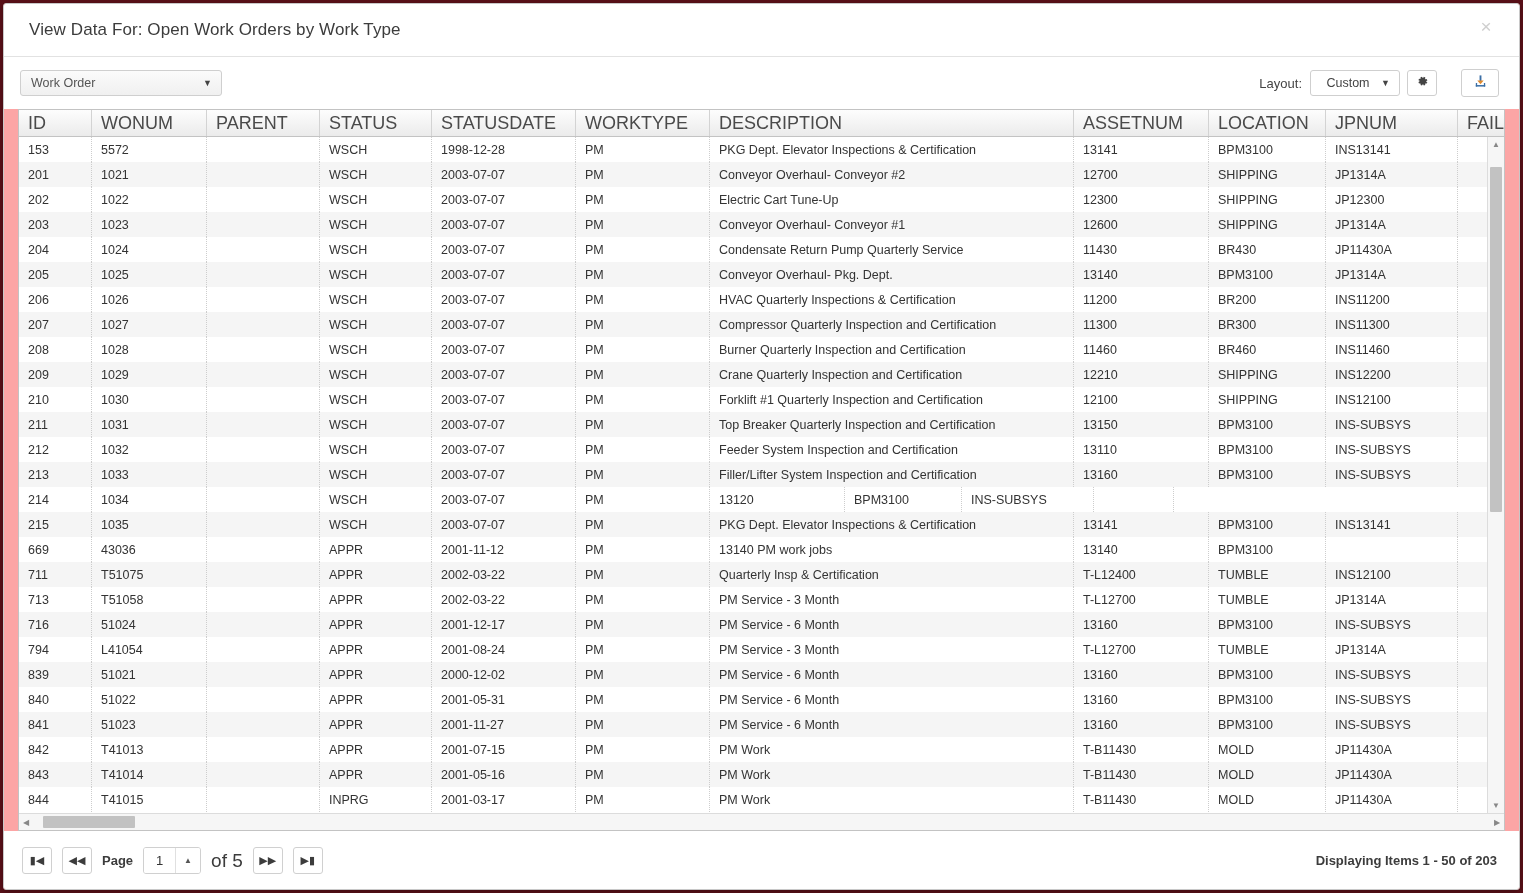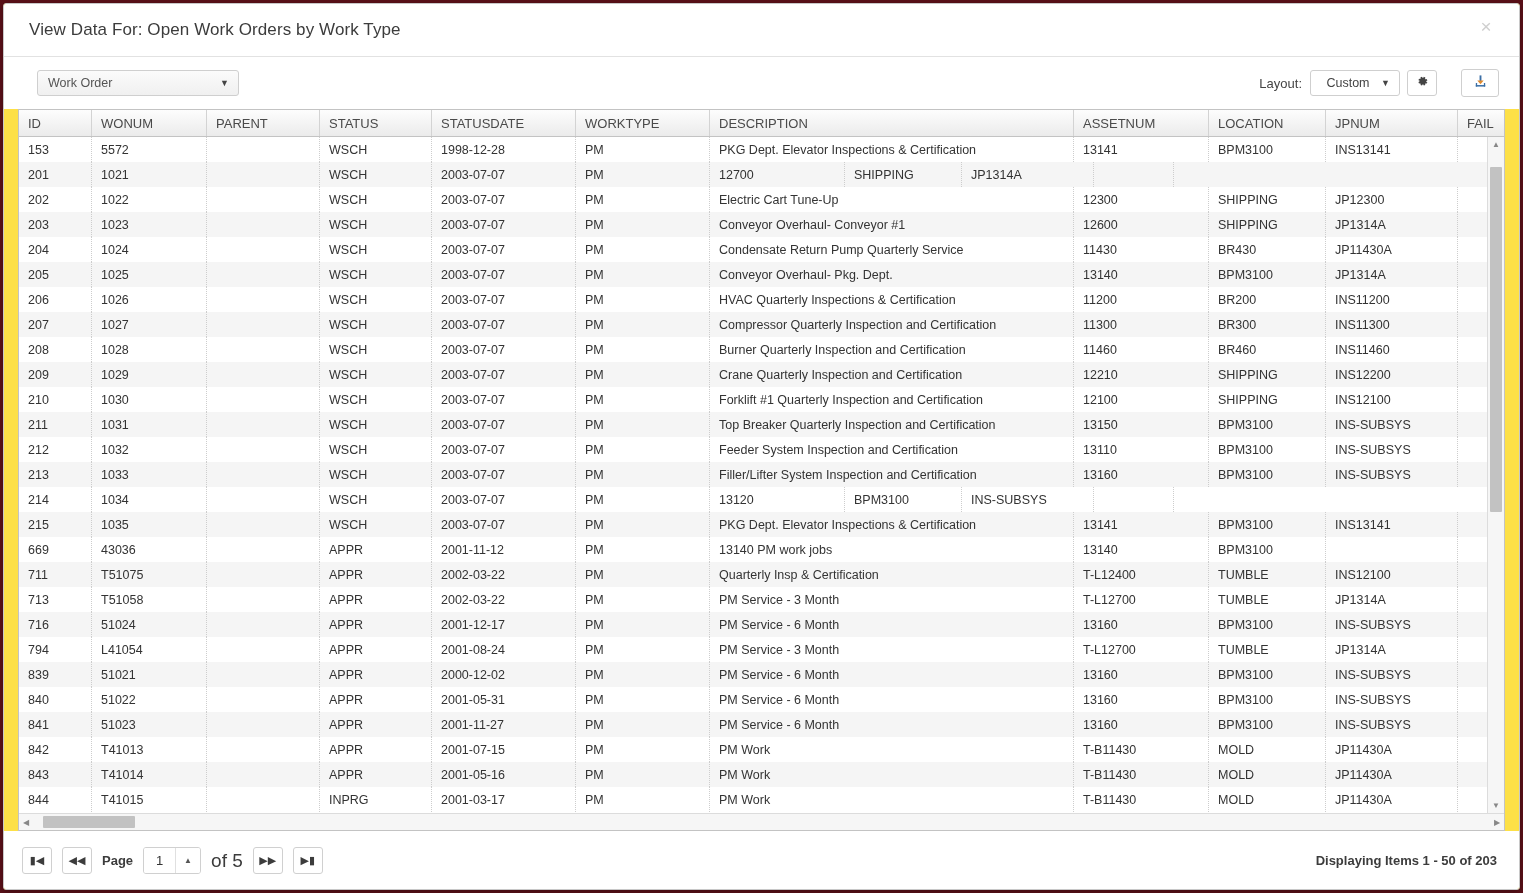--- a/index.html
+++ b/index.html
@@ -7,21 +7,21 @@
     margin: 0; padding: 0;
     width: 1523px; height: 893px;
     background: #5a1018;
     font-family: "Liberation Sans", sans-serif;
     overflow: hidden;
   }
   .dialog {
     position: absolute;
     left: 3px; top: 3px;
     width: 1517px; height: 887px;
-    background: #fde047;
+    background: #fca5a5;
     border: 1px solid #c8c8c8;
     border-radius: 3px;
     box-shadow: 0 2px 6px rgba(0,0,0,.3);
     display: flex;
     flex-direction: column;
     overflow: hidden;
   }
 
   
   .dlg-header {
@@ -53,21 +53,21 @@
     padding: 0;
     font-family: "Liberation Sans", sans-serif;
   }
 
   
   .toolbar {
     flex: 0 0 52px;
     height: 52px;
     display: flex;
     align-items: center;
-    padding: 0 20px 0 33px;
+    padding: 0 20px 0 16px;
     background: #fff;
   }
   .sel-main {
     width: 202px; height: 26px;
     border: 1px solid #cfcfcf;
     border-radius: 3px;
     background: linear-gradient(#fbfbfb, #f0f0f0);
     font-size: 12.5px;
     color: #555;
     display: flex;
@@ -139,21 +139,21 @@
   .grid-head {
     flex: 0 0 27px;
     height: 27px;
     background: linear-gradient(#fdfdfd, #ebebeb);
     border-bottom: 1px solid #c3c3c3;
     display: flex;
     overflow: hidden;
     position: relative;
   }
   .grid-head .hcell {
-    font-size: 13px;
+    font-size: 18px;
     color: #4a4a4a;
     display: flex;
     align-items: center;
     padding-left: 9px;
     border-right: 1px solid #d3d3d3;
     flex: 0 0 auto;
     white-space: nowrap;
     overflow: hidden;
     cursor: pointer;
     height: 100%;
@@ -390,20 +390,21 @@
             <div class="cell c9">INS13141</div>
             <div class="cell c10"></div>
           </div>
           <div class="row alt">
             <div class="cell c0">201</div>
             <div class="cell c1">1021</div>
             <div class="cell c2"></div>
             <div class="cell c3">WSCH</div>
             <div class="cell c4">2003-07-07</div>
             <div class="cell c5">PM</div>
+            <div class="cell c6">Conveyor Overhaul- Conveyor #2</div>
             <div class="cell c7">12700</div>
             <div class="cell c8">SHIPPING</div>
             <div class="cell c9">JP1314A</div>
             <div class="cell c10"></div>
           </div>
           <div class="row">
             <div class="cell c0">202</div>
             <div class="cell c1">1022</div>
             <div class="cell c2"></div>
             <div class="cell c3">WSCH</div>

